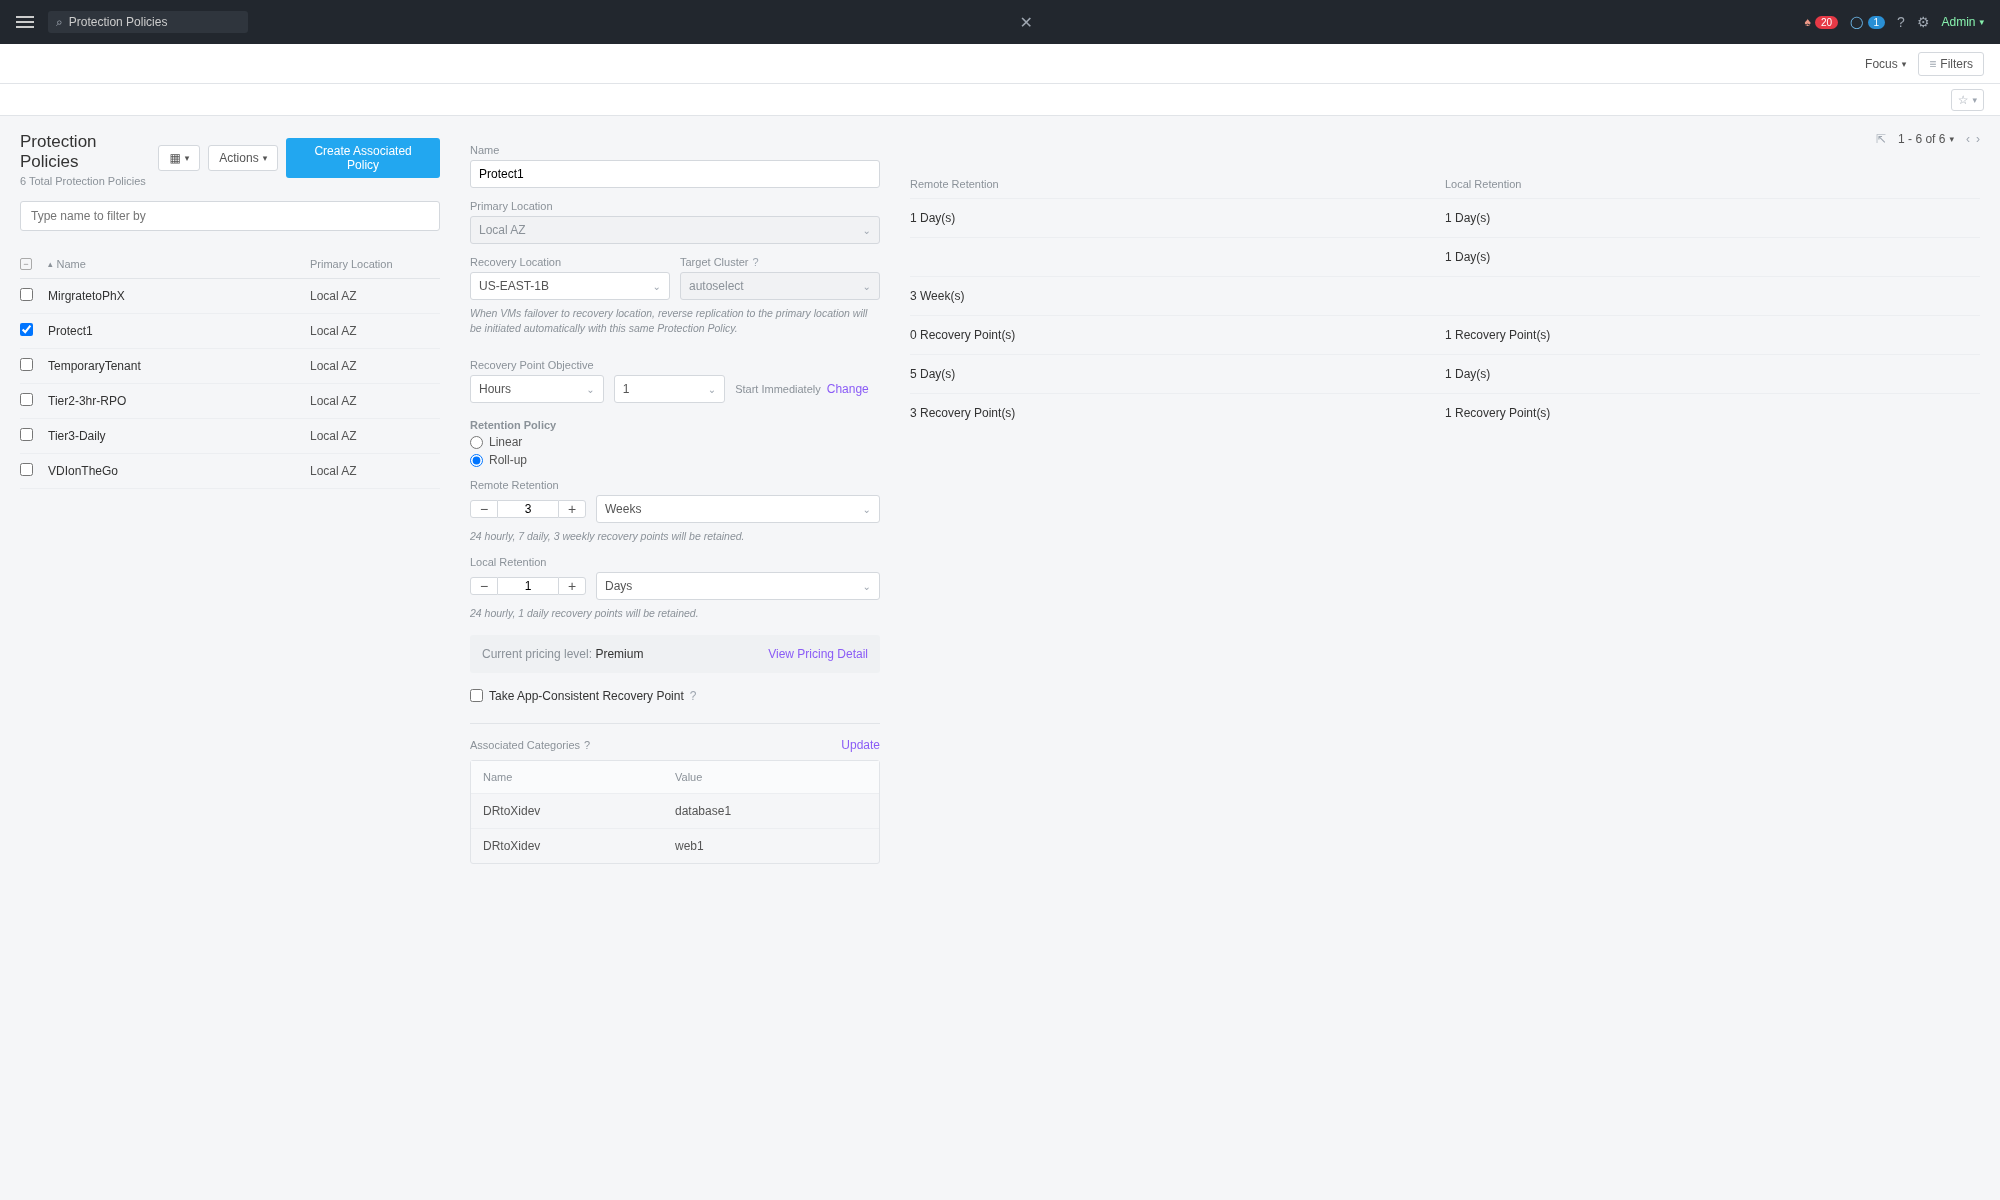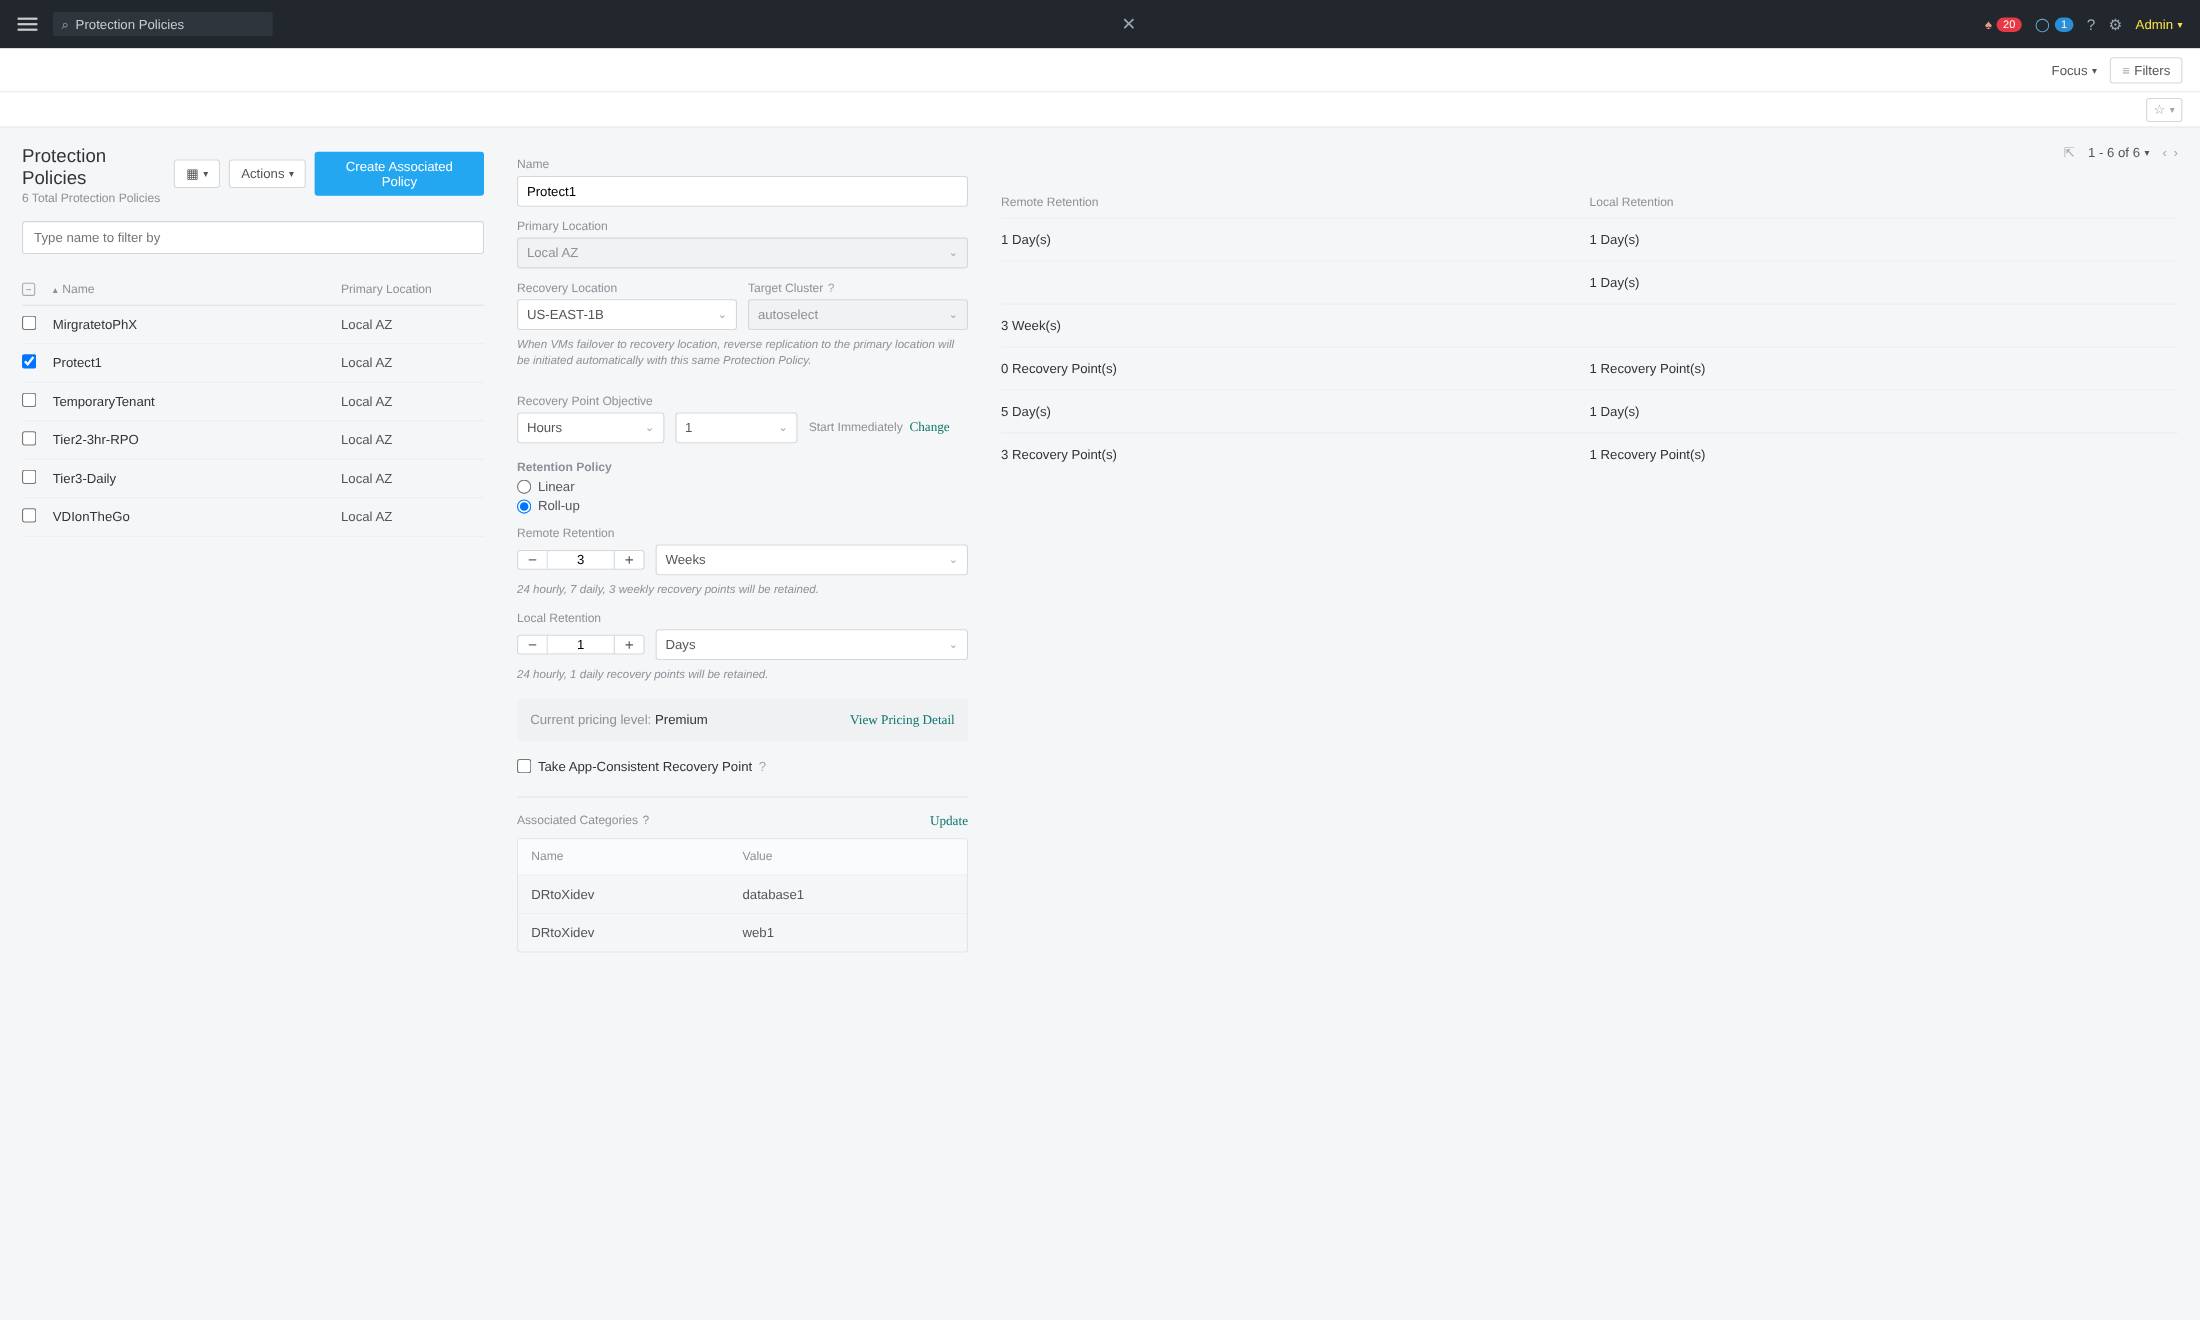--- a/index.html
+++ b/index.html
@@ -9,21 +9,21 @@
 .topbar .menu-icon span { display: block; height: 2px; background: #ccc; margin: 3px 0; }
 .topbar .search-wrap { margin-left: 14px; background: #2f353d; border-radius: 3px; padding: 4px 8px; display: flex; align-items: center; min-width: 200px; }
 .topbar .search-wrap input { background: transparent; border: none; color: #ccc; outline: none; font-size: 12px; margin-left: 6px; width: 160px; }
 .topbar .spacer { flex: 1; }
 .topbar .x-icon { color: #9ea6b0; font-size: 16px; cursor: pointer; padding: 0 10px; }
 .topbar .right { display: flex; align-items: center; gap: 12px; }
 .topbar .badge { display: inline-flex; align-items: center; gap: 4px; }
 .topbar .badge .pill { background: #e63946; color: #fff; font-size: 10px; border-radius: 8px; padding: 1px 6px; }
 .topbar .badge.blue .pill { background: #2a8fd4; }
 .topbar .icon { color: #9ea6b0; font-size: 14px; cursor: pointer; }
-.topbar .user { color: #fde047; font-size: 12px; display: flex; align-items: center; gap: 4px; cursor: pointer; }
+.topbar .user { color: #86efac; font-size: 12px; display: flex; align-items: center; gap: 4px; cursor: pointer; }
 .subbar { background: #fff; border-bottom: 1px solid #e1e4e8; height: 40px; display: flex; align-items: center; justify-content: flex-end; padding: 0 16px; gap: 12px; }
 .subbar .linkbtn { color: #555; font-size: 12px; cursor: pointer; display: flex; align-items: center; gap: 4px; }
 .subbar .linkbtn.bordered { border: 1px solid #d4d8dd; border-radius: 3px; padding: 4px 10px; }
 .starrow { background: #fff; border-bottom: 1px solid #e1e4e8; height: 32px; display: flex; align-items: center; justify-content: flex-end; padding: 0 16px; }
 .star-box { border: 1px solid #d4d8dd; border-radius: 3px; padding: 3px 6px; color: #9ea6b0; display: flex; align-items: center; gap: 4px; cursor: pointer; }
 .content { display: flex; }
 .leftcol { width: 460px; padding: 16px 20px; }
 .leftcol .page-title { font-size: 17px; color: #333; font-weight: 400; }
 .leftcol .page-sub { font-size: 11px; color: #8b9299; margin-top: 3px; }
 .toolbar-row { display: flex; gap: 8px; align-items: center; margin-top: 6px; }
@@ -49,21 +49,21 @@
 .select.disabled { background: #f1f2f4; color: #8b9299; }
 .select .caret { color: #9ea6b0; font-size: 10px; }
 .row-split { display: flex; gap: 10px; }
 .row-split > div { flex: 1; }
 .helper { font-size: 10.5px; color: #8b9299; font-style: italic; margin-top: 6px; line-height: 1.4; }
 .rpo-row { display: flex; gap: 10px; align-items: flex-end; }
 .rpo-row .select-wrap { flex: 1.2; }
 .rpo-row .num-wrap { flex: 1; }
 .rpo-row .link-col { flex: 1.3; display: flex; align-items: center; gap: 6px; padding-bottom: 7px; }
 .rpo-row .start-lbl { font-size: 11px; color: #8b9299; }
-.link { color: #0f766e; font-size: 12px; cursor: pointer; font-family: Liberation Serif, serif; }
+.link { color: #8b5cf6; font-size: 12px; cursor: pointer; }
 .radio-row { display: flex; align-items: center; gap: 6px; margin-top: 4px; font-size: 12px; color: #555; cursor: pointer; }
 .radio-row input { cursor: pointer; }
 .stepper { display: flex; align-items: stretch; }
 .stepper button { width: 28px; border: 1px solid #d4d8dd; background: #fff; cursor: pointer; color: #555; font-size: 14px; }
 .stepper input { width: 60px; text-align: center; border-top: 1px solid #d4d8dd; border-bottom: 1px solid #d4d8dd; border-left: none; border-right: none; outline: none; font-size: 12px; }
 .stepper button:first-child { border-radius: 3px 0 0 3px; }
 .stepper button:last-child { border-radius: 0 3px 3px 0; }
 .retention-row { display: flex; gap: 10px; align-items: center; }
 .pricing-box { background: #eff1f3; border-radius: 3px; padding: 12px; margin-top: 14px; display: flex; justify-content: space-between; align-items: center; }
 .pricing-box .lbl { color: #8b9299; font-size: 12px; }

